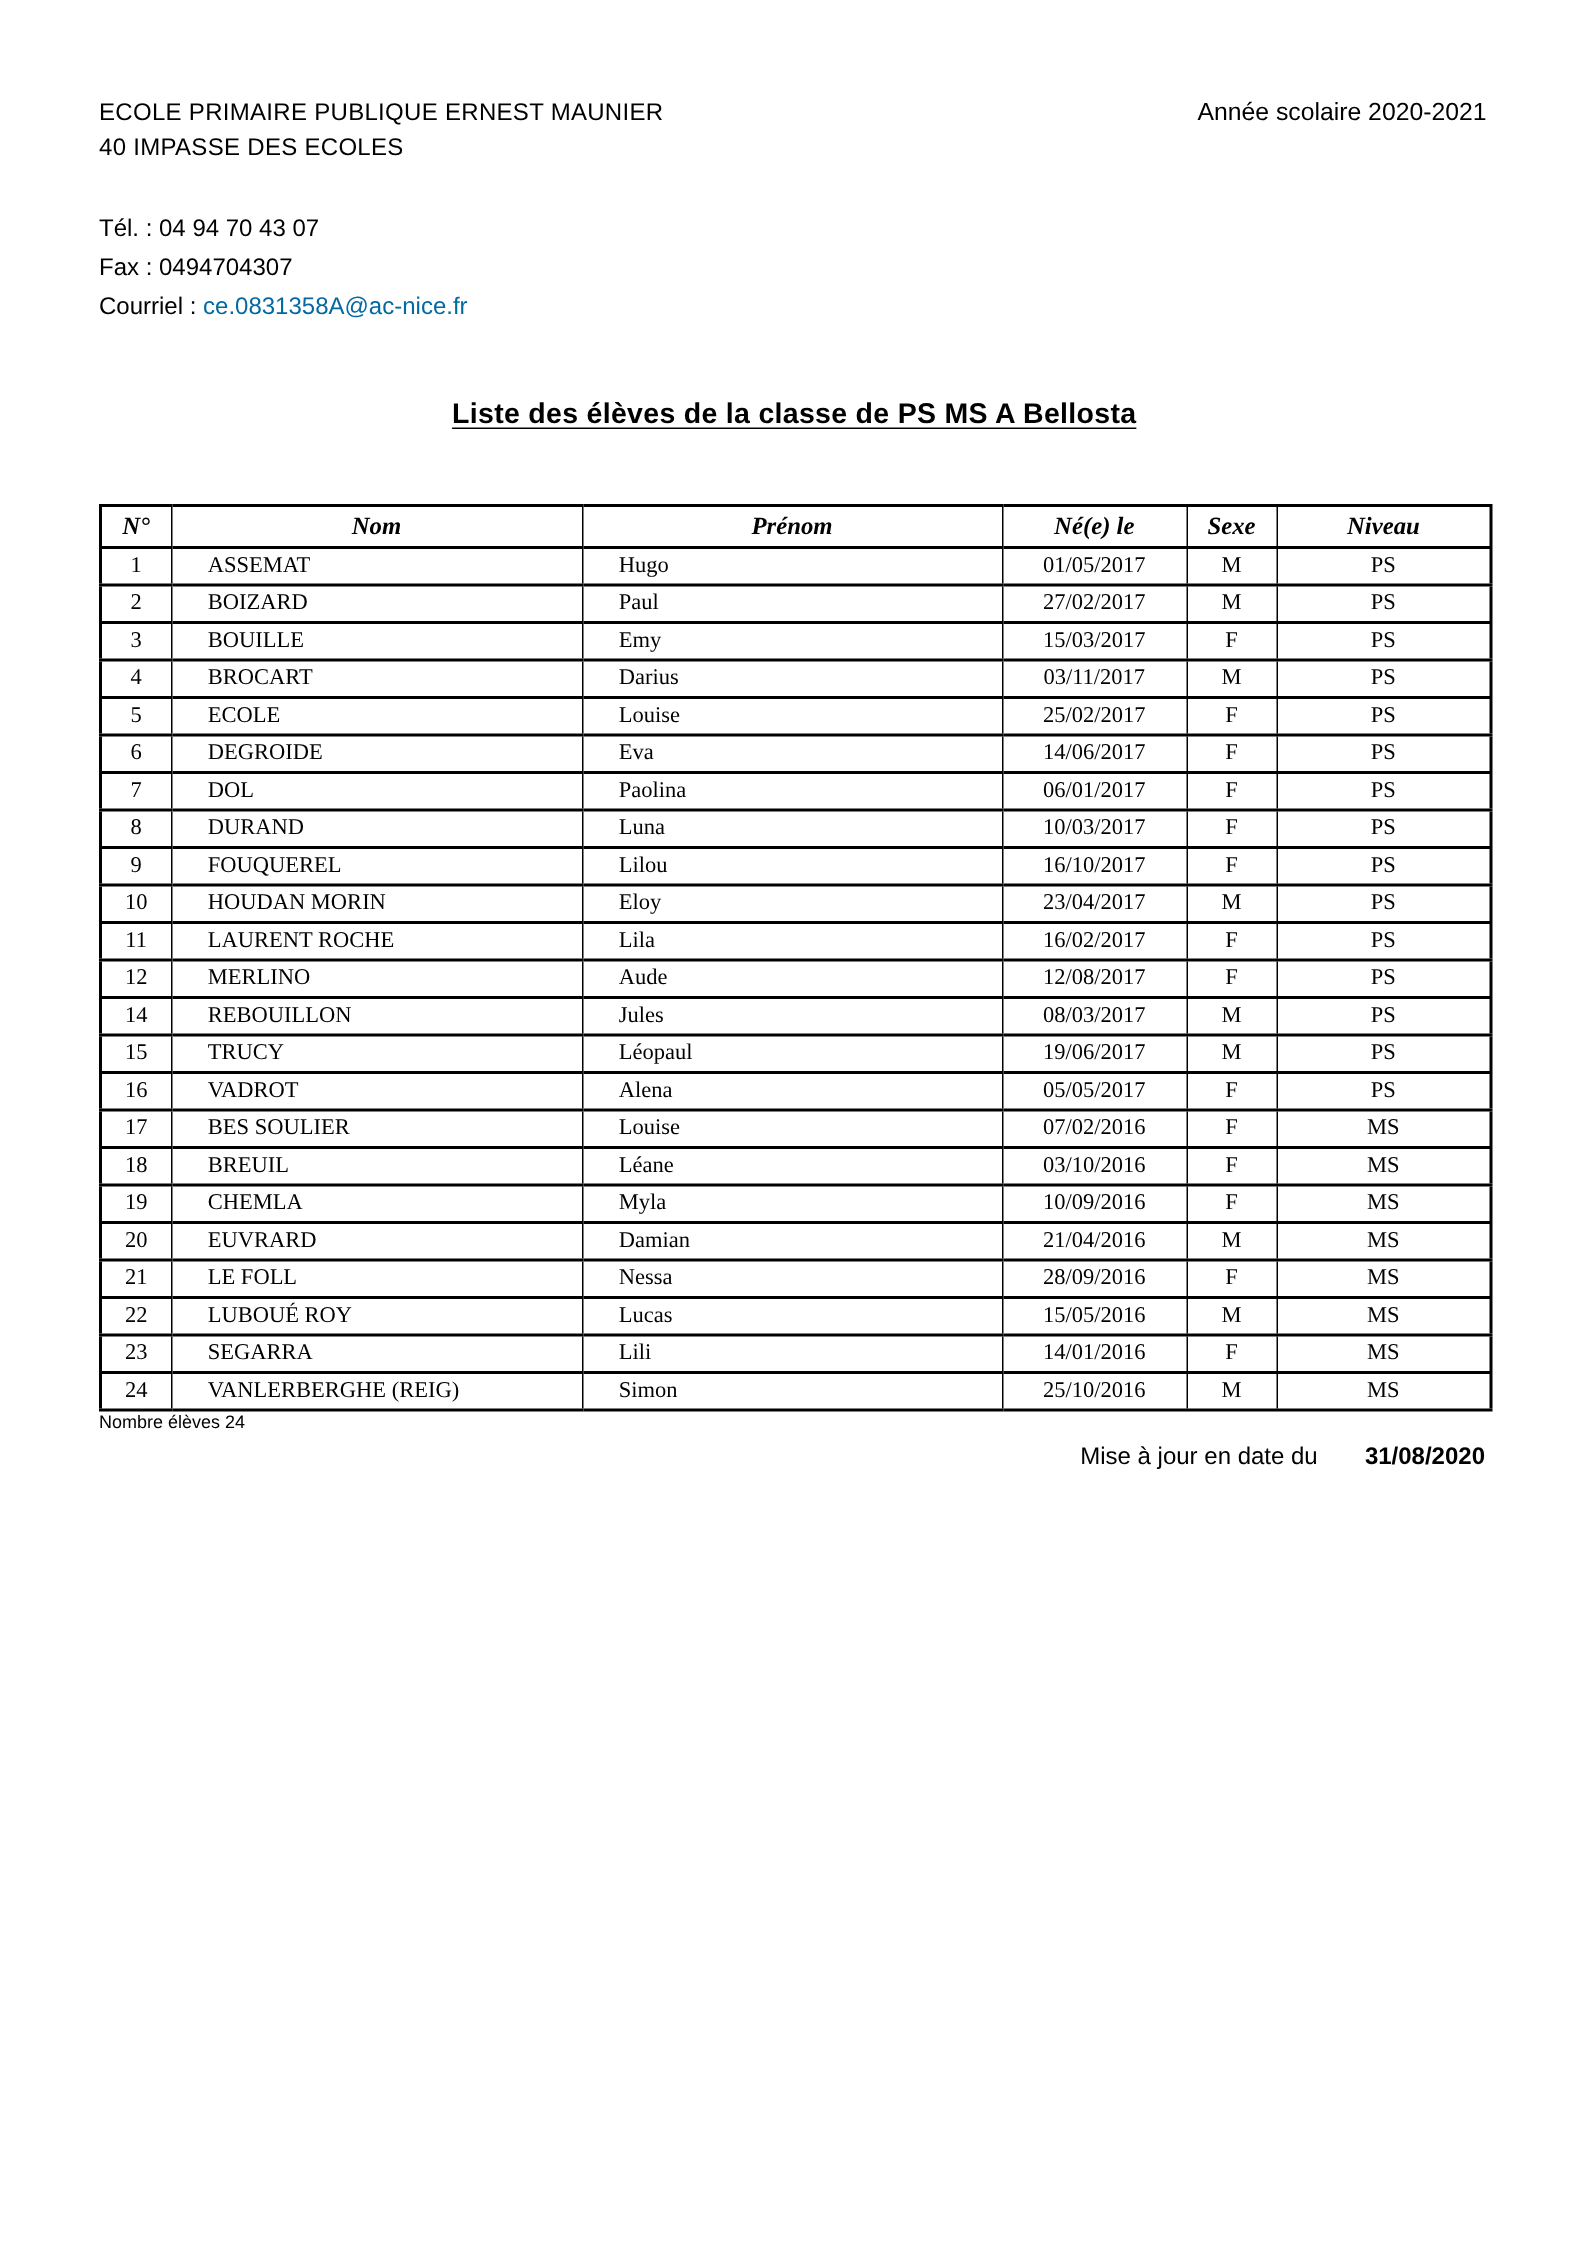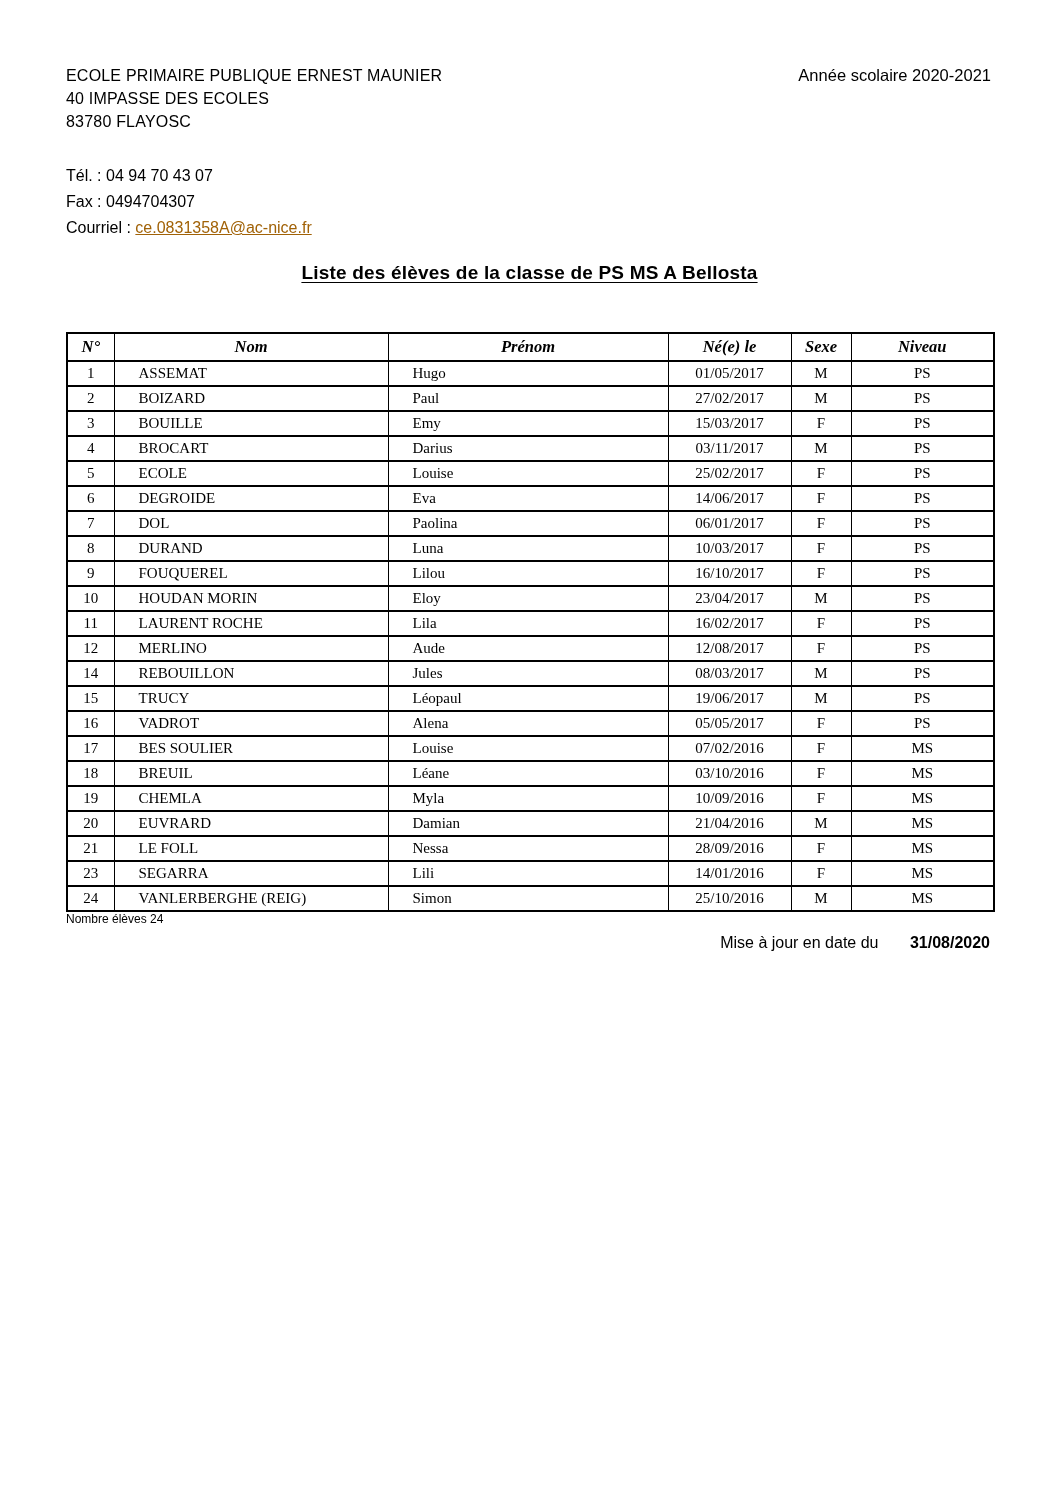--- a/index.html
+++ b/index.html
@@ -30,27 +30,26 @@
     font-size: 16.5px;
     padding-top: 2px;
     padding-right: 2px;
   }
   .contact-block {
     margin-top: 30px;
     font-size: 16px;
     line-height: 26px;
   }
   .email-link {
-    color: #a16207;
-    text-decoration: underline;
+    color: #0369a1;
     cursor: pointer;
   }
   
   .doc-title {
-    margin-top: 21px;
+    margin-top: 48px;
     text-align: center;
     font-size: 19px;
     font-weight: bold;
     letter-spacing: 0.2px;
   }
   .doc-title span { text-decoration: underline; text-underline-offset: 3px; }
   
   .table-wrap { margin-top: 48px; }
   table.students {
     border-collapse: collapse;
@@ -106,21 +105,20 @@
 </style>
 </head>
 <body>
 
 <div class="page">
 
   <div class="top-row">
     <div class="school-block">
       <div>ECOLE PRIMAIRE PUBLIQUE ERNEST MAUNIER</div>
       <div>40 IMPASSE DES ECOLES</div>
-      <div>83780 FLAYOSC</div>
     </div>
     <div class="annee-scolaire">Année scolaire 2020-2021</div>
   </div>
 
   <div class="contact-block">
     <div>Tél. : 04 94 70 43 07</div>
     <div>Fax : 0494704307</div>
     <div><span>Courriel : </span><a class="email-link">ce.0831358A@ac-nice.fr</a></div>
   </div>
 
@@ -301,20 +299,28 @@
           </tr>
           <tr>
             <td class="col-num">21</td>
             <td class="col-nom">LE FOLL</td>
             <td class="col-prenom">Nessa</td>
             <td class="col-date">28/09/2016</td>
             <td class="col-sexe">F</td>
             <td class="col-niveau">MS</td>
           </tr>
           <tr>
+            <td class="col-num">22</td>
+            <td class="col-nom">LUBOUÉ ROY</td>
+            <td class="col-prenom">Lucas</td>
+            <td class="col-date">15/05/2016</td>
+            <td class="col-sexe">M</td>
+            <td class="col-niveau">MS</td>
+          </tr>
+          <tr>
             <td class="col-num">23</td>
             <td class="col-nom">SEGARRA</td>
             <td class="col-prenom">Lili</td>
             <td class="col-date">14/01/2016</td>
             <td class="col-sexe">F</td>
             <td class="col-niveau">MS</td>
           </tr>
           <tr>
             <td class="col-num">24</td>
             <td class="col-nom">VANLERBERGHE (REIG)</td>

